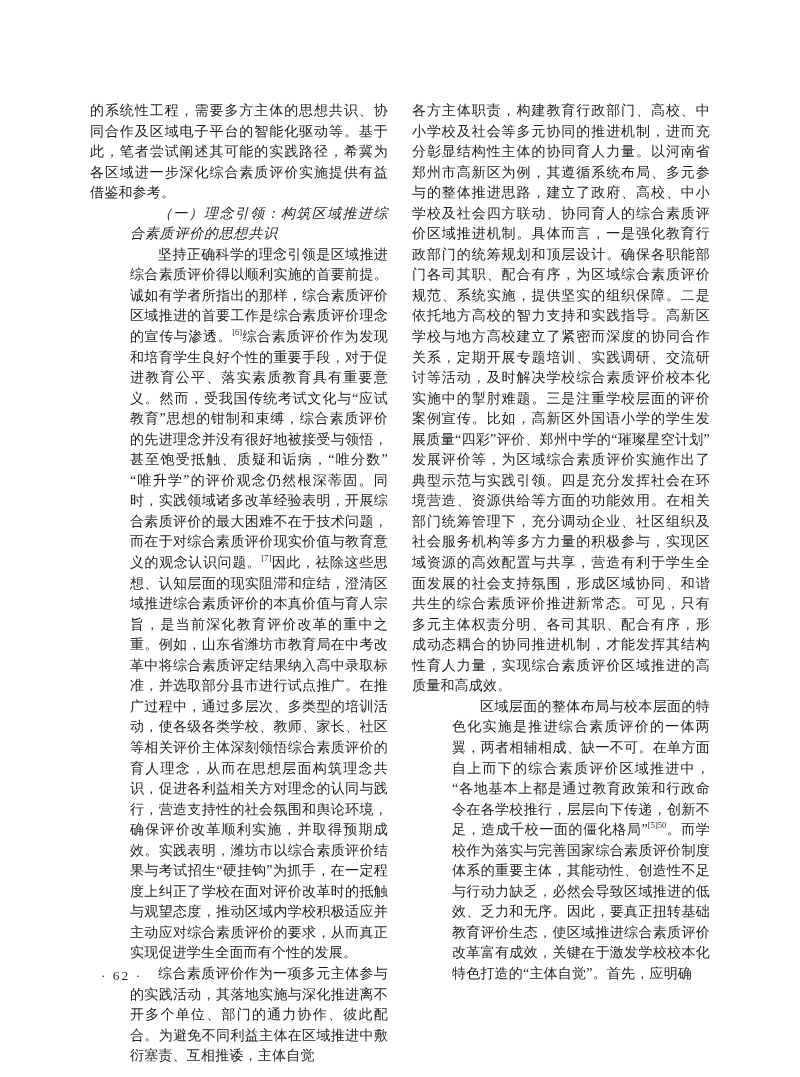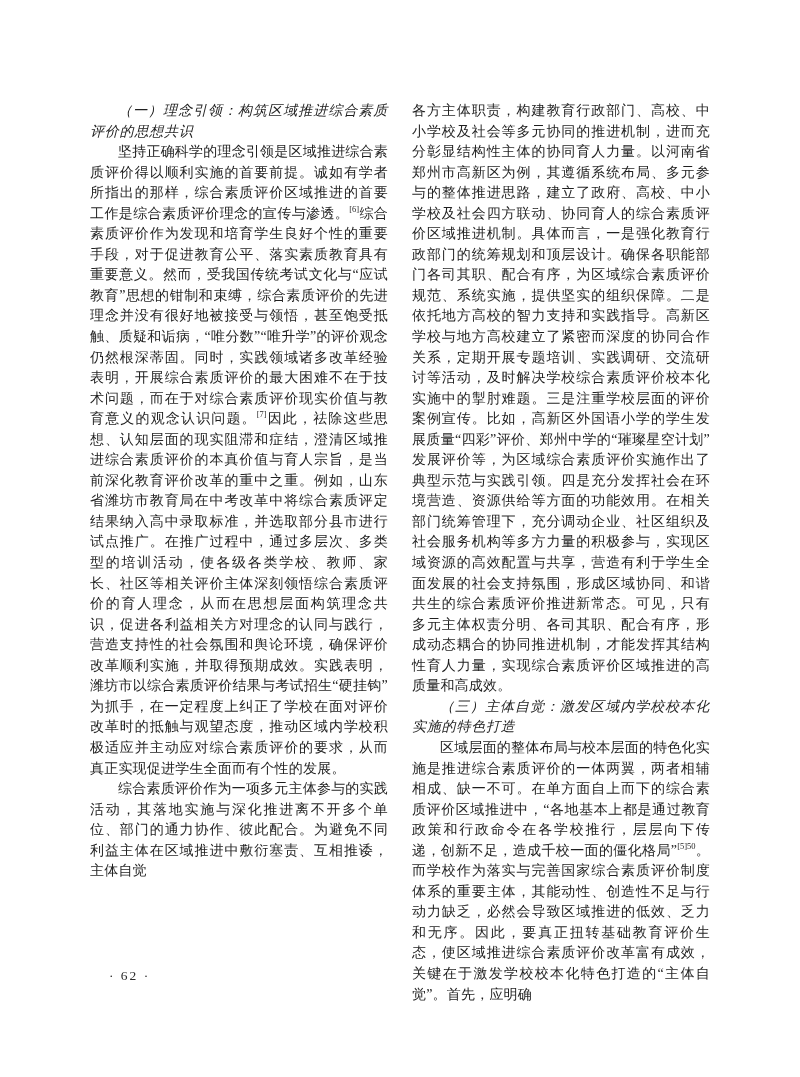--- a/index.html
+++ b/index.html
@@ -29,50 +29,51 @@
   }
   .column p {
     margin: 0;
     font-size: 14px;
     line-height: 20.55px;
     text-align: justify;
     letter-spacing: 0.2px;
   }
   .column p.indent {
     text-indent: 2em;
+    margin-left: 40px;
   }
   .column p.heading {
     font-style: italic;
     letter-spacing: 0.8px;
   }
   .column sup {
     font-size: 8.5px;
     line-height: 0;
     vertical-align: super;
     letter-spacing: 0;
   }
   .page-number {
     position: absolute;
-    left: 109px;
+    left: 101px;
     top: 968px;
     font-size: 13.5px;
     letter-spacing: 2px;
     color: #2a2a2a;
   }
 </style>
 </head>
 <body>
 
 <div class="page">
   <div class="columns">
     <div class="column" id="col-left">
+        <p class="body">的系统性工程，需要多方主体的思想共识、协同合作及区域电子平台的智能化驱动等。基于此，笔者尝试阐述其可能的实践路径，希冀为各区域进一步深化综合素质评价实施提供有益借鉴和参考。</p>
         <p class="heading indent">（一）理念引领：构筑区域推进综合素质评价的思想共识</p>
         <p class="body indent">坚持正确科学的理念引领是区域推进综合素质评价得以顺利实施的首要前提。诚如有学者所指出的那样，综合素质评价区域推进的首要工作是综合素质评价理念的宣传与渗透。<sup>[6]</sup>综合素质评价作为发现和培育学生良好个性的重要手段，对于促进教育公平、落实素质教育具有重要意义。然而，受我国传统考试文化与“应试教育”思想的钳制和束缚，综合素质评价的先进理念并没有很好地被接受与领悟，甚至饱受抵触、质疑和诟病，“唯分数”“唯升学”的评价观念仍然根深蒂固。同时，实践领域诸多改革经验表明，开展综合素质评价的最大困难不在于技术问题，而在于对综合素质评价现实价值与教育意义的观念认识问题。<sup>[7]</sup>因此，祛除这些思想、认知层面的现实阻滞和症结，澄清区域推进综合素质评价的本真价值与育人宗旨，是当前深化教育评价改革的重中之重。例如，山东省潍坊市教育局在中考改革中将综合素质评定结果纳入高中录取标准，并选取部分县市进行试点推广。在推广过程中，通过多层次、多类型的培训活动，使各级各类学校、教师、家长、社区等相关评价主体深刻领悟综合素质评价的育人理念，从而在思想层面构筑理念共识，促进各利益相关方对理念的认同与践行，营造支持性的社会氛围和舆论环境，确保评价改革顺利实施，并取得预期成效。实践表明，潍坊市以综合素质评价结果与考试招生“硬挂钩”为抓手，在一定程度上纠正了学校在面对评价改革时的抵触与观望态度，推动区域内学校积极适应并主动应对综合素质评价的要求，从而真正实现促进学生全面而有个性的发展。</p>
         <p class="body indent">综合素质评价作为一项多元主体参与的实践活动，其落地实施与深化推进离不开多个单位、部门的通力协作、彼此配合。为避免不同利益主体在区域推进中敷衍塞责、互相推诿，主体自觉</p>
       </div>
     <div class="column" id="col-right">
         <p class="body">各方主体职责，构建教育行政部门、高校、中小学校及社会等多元协同的推进机制，进而充分彰显结构性主体的协同育人力量。以河南省郑州市高新区为例，其遵循系统布局、多元参与的整体推进思路，建立了政府、高校、中小学校及社会四方联动、协同育人的综合素质评价区域推进机制。具体而言，一是强化教育行政部门的统筹规划和顶层设计。确保各职能部门各司其职、配合有序，为区域综合素质评价规范、系统实施，提供坚实的组织保障。二是依托地方高校的智力支持和实践指导。高新区学校与地方高校建立了紧密而深度的协同合作关系，定期开展专题培训、实践调研、交流研讨等活动，及时解决学校综合素质评价校本化实施中的掣肘难题。三是注重学校层面的评价案例宣传。比如，高新区外国语小学的学生发展质量“四彩”评价、郑州中学的“璀璨星空计划”发展评价等，为区域综合素质评价实施作出了典型示范与实践引领。四是充分发挥社会在环境营造、资源供给等方面的功能效用。在相关部门统筹管理下，充分调动企业、社区组织及社会服务机构等多方力量的积极参与，实现区域资源的高效配置与共享，营造有利于学生全面发展的社会支持氛围，形成区域协同、和谐共生的综合素质评价推进新常态。可见，只有多元主体权责分明、各司其职、配合有序，形成动态耦合的协同推进机制，才能发挥其结构性育人力量，实现综合素质评价区域推进的高质量和高成效。</p>
-        <p class="heading indent">（三）主体自觉：激发区域内学校校本化实施的特色打造</p>
         <p class="body indent">区域层面的整体布局与校本层面的特色化实施是推进综合素质评价的一体两翼，两者相辅相成、缺一不可。在单方面自上而下的综合素质评价区域推进中，“各地基本上都是通过教育政策和行政命令在各学校推行，层层向下传递，创新不足，造成千校一面的僵化格局”<sup>[5]50</sup>。而学校作为落实与完善国家综合素质评价制度体系的重要主体，其能动性、创造性不足与行动力缺乏，必然会导致区域推进的低效、乏力和无序。因此，要真正扭转基础教育评价生态，使区域推进综合素质评价改革富有成效，关键在于激发学校校本化特色打造的“主体自觉”。首先，应明确</p>
       </div>
   </div>
   <div class="page-number">· 62 ·</div>
 </div>
 
 </body></html>

